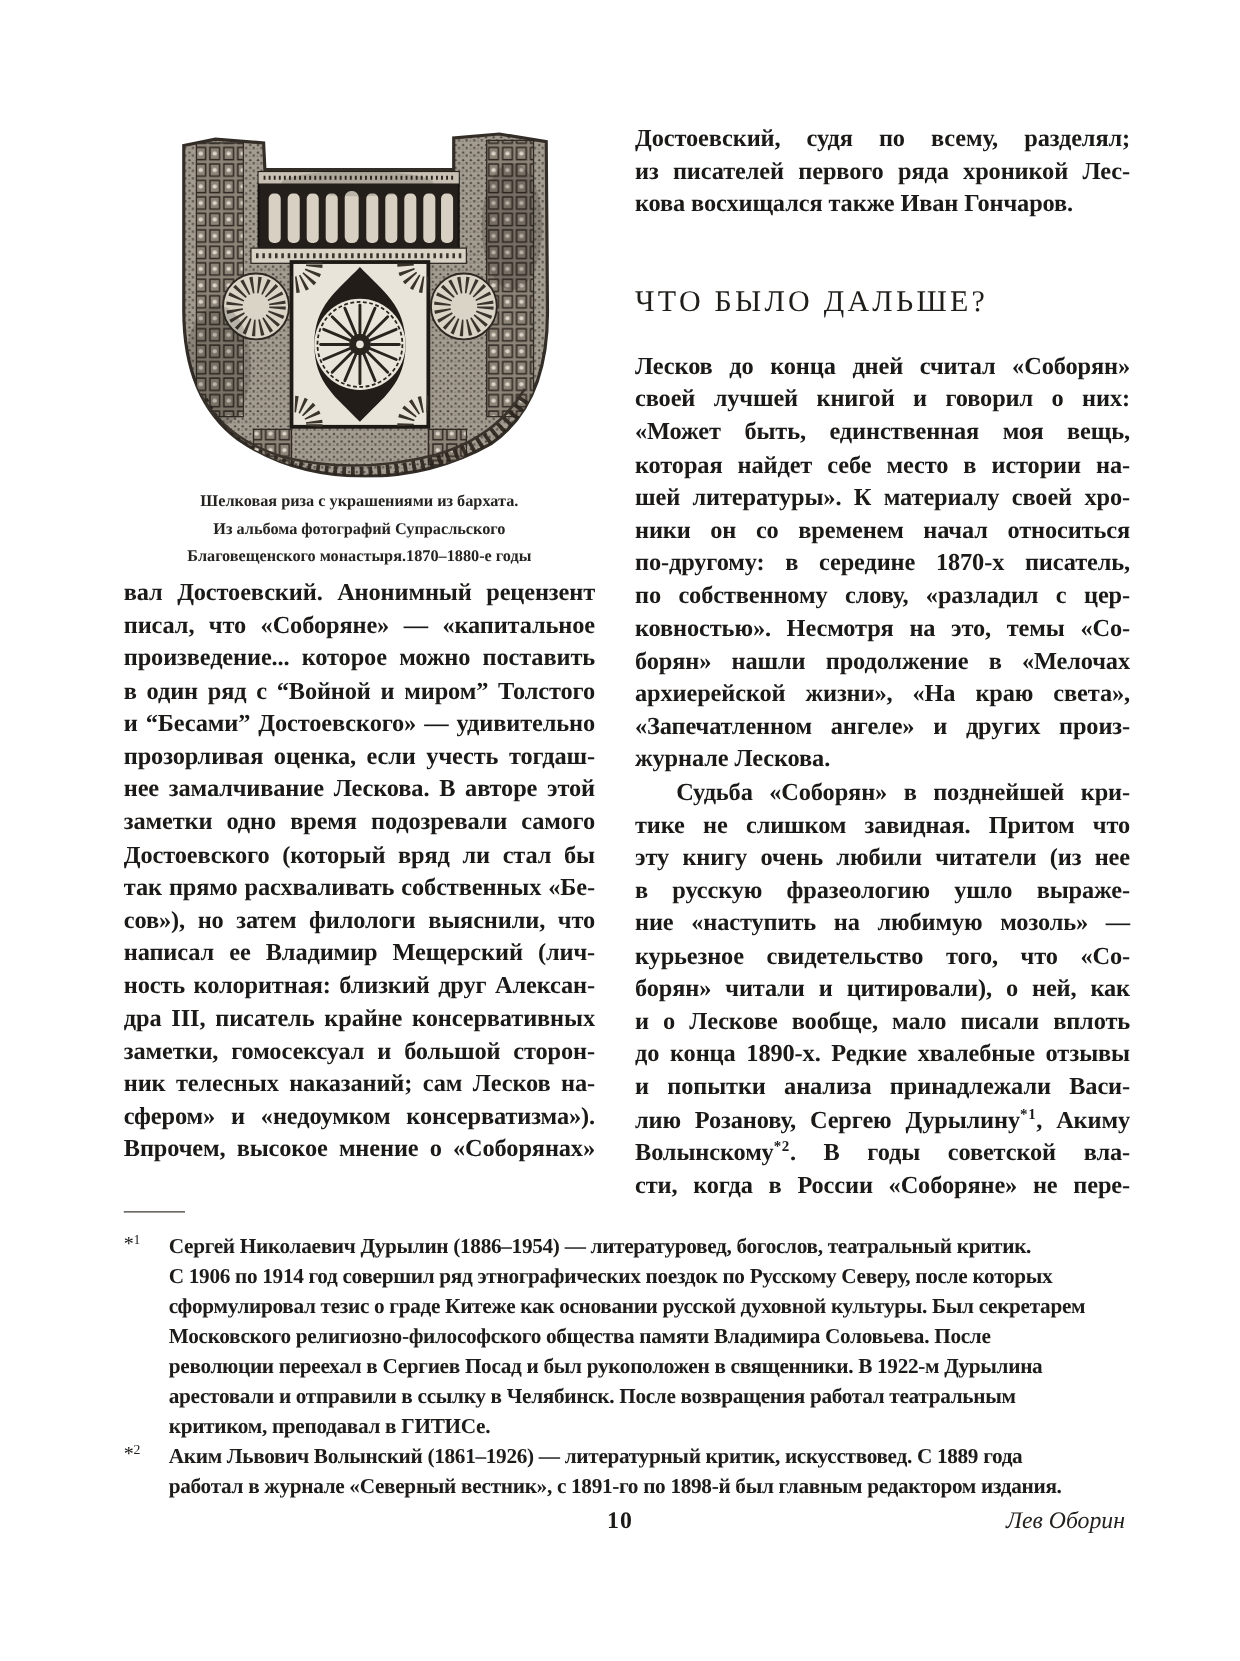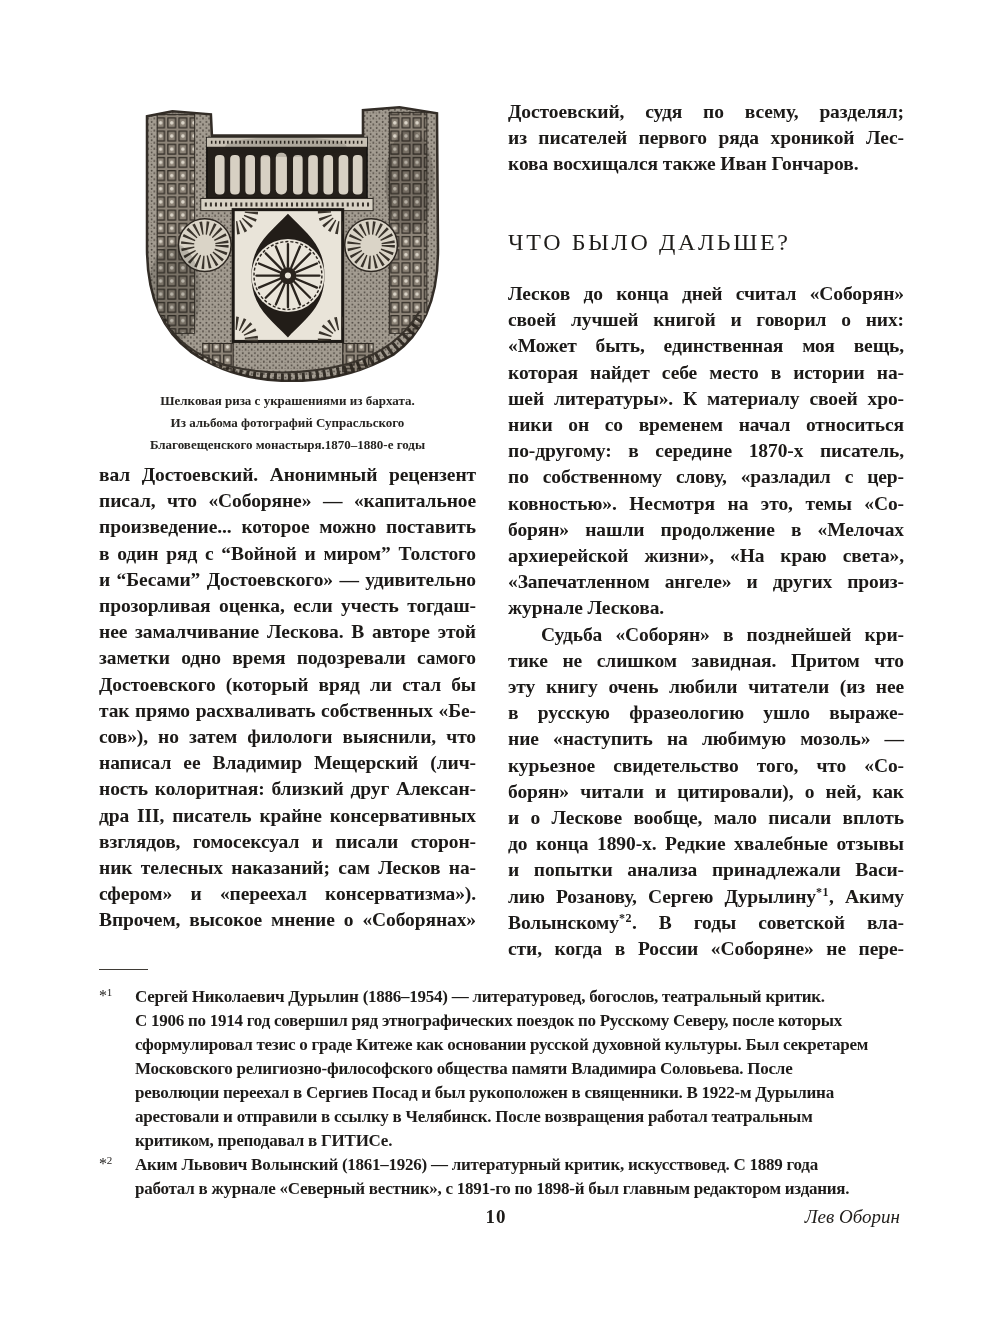--- a/index.html
+++ b/index.html
@@ -150,23 +150,23 @@
     <div class="tl j">и “Бесами” Достоевского» — удивительно</div>
     <div class="tl j">прозорливая оценка, если учесть тогдаш-</div>
     <div class="tl j">нее замалчивание Лескова. В авторе этой</div>
     <div class="tl j">заметки одно время подозревали самого</div>
     <div class="tl j">Достоевского (который вряд ли стал бы</div>
     <div class="tl j">так прямо расхваливать собственных «Бе-</div>
     <div class="tl j">сов»), но затем филологи выяснили, что</div>
     <div class="tl j">написал ее Владимир Мещерский (лич-</div>
     <div class="tl j">ность колоритная: близкий друг Алексан-</div>
     <div class="tl j">дра III, писатель крайне консервативных</div>
-    <div class="tl j">взглядов, гомосексуал и писали сторон-</div>
+    <div class="tl j">заметки, гомосексуал и большой сторон-</div>
     <div class="tl j">ник телесных наказаний; сам Лесков на-</div>
-    <div class="tl j">сфером» и «переехал консерватизма»).</div>
+    <div class="tl j">сфером» и «недоумком консерватизма»).</div>
     <div class="tl j">Впрочем, высокое мнение о «Соборянах»</div>
   </div>
 
 <div class="abs col" style="left:508px;top:99px;width:396px;">
     <div class="tl j">Достоевский, судя по всему, разделял;</div>
     <div class="tl j">из писателей первого ряда хроникой Лес-</div>
     <div class="tl">кова восхищался также Иван Гончаров.</div>
   </div>
 
 <div class="abs section-heading" style="left:508px;top:229px;width:396px;">ЧТО БЫЛО ДАЛЬШЕ?</div>

